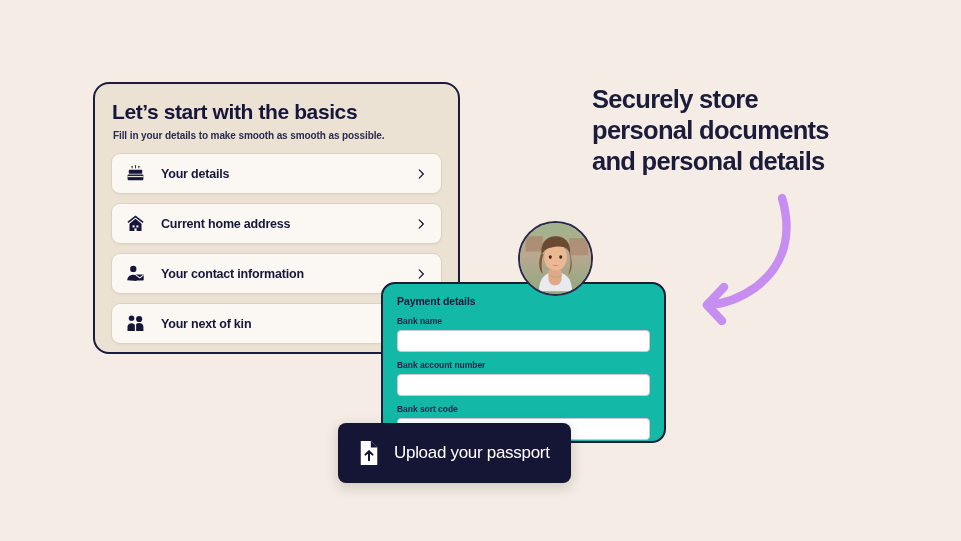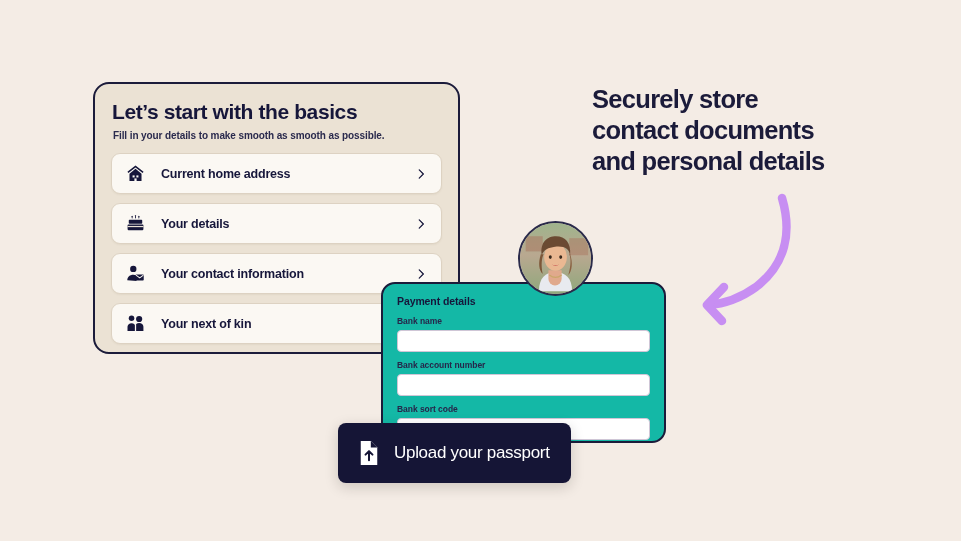--- a/index.html
+++ b/index.html
@@ -220,47 +220,47 @@
 
   <div class="basics-card">
     <div class="basics-title">Let’s start with the basics</div>
     <div class="basics-sub">Fill in your details to make smooth as smooth as possible.</div>
 
     <div class="rows">
 
       <div class="row">
         <span class="row-icon">
           <svg viewBox="0 0 24 24" width="19" height="19" fill="currentColor">
-            <path d="M12 1.8l10.2 8.1-1.2 1.6L12 4.4 3 11.5 1.8 9.9z"></path>
-            <path d="M12 6.1l7.6 6.1v9.3H4.4v-9.3z"></path>
-            <rect x="8.3" y="14.4" width="2.6" height="2.6" fill="#fbf8f3"></rect>
-            <rect x="13.1" y="14.4" width="2.6" height="2.6" fill="#fbf8f3"></rect>
-            <rect x="10.6" y="18.2" width="2.8" height="3.3" fill="#fbf8f3"></rect>
-          </svg>
-        </span>
-        <span class="row-label">Current home address</span>
-        <span class="row-chevron">
-          <svg viewBox="0 0 24 24" width="14" height="14" fill="none" stroke="currentColor" stroke-width="2.2" stroke-linecap="round" stroke-linejoin="round">
-              <polyline points="9 5 16 12 9 19"></polyline>
-            </svg>
-        </span>
-      </div>
-
-      <div class="row">
-        <span class="row-icon">
-          <svg viewBox="0 0 24 24" width="19" height="19" fill="currentColor">
             <rect x="7.2" y="2.2" width="1.1" height="3.4" rx="0.5"></rect>
             <rect x="11.45" y="1.4" width="1.1" height="4.2" rx="0.5"></rect>
             <rect x="15.7" y="2.2" width="1.1" height="3.4" rx="0.5"></rect>
             <path d="M4.4 7.3h15.2c.5 0 .9.4.9.9v3.1c0 .5-.4.9-.9.9H4.4c-.5 0-.9-.4-.9-.9V8.2c0-.5.4-.9.9-.9z"></path>
             <path d="M3 13.3h18c.6 0 1 .45 1 1v5.1c0 .6-.4 1-1 1H3c-.6 0-1-.4-1-1v-5.1c0-.55.4-1 1-1z"></path>
             <rect x="2" y="15.1" width="20" height="1.5" fill="#ebe2d4"></rect>
           </svg>
         </span>
         <span class="row-label">Your details</span>
+        <span class="row-chevron">
+          <svg viewBox="0 0 24 24" width="14" height="14" fill="none" stroke="currentColor" stroke-width="2.2" stroke-linecap="round" stroke-linejoin="round">
+              <polyline points="9 5 16 12 9 19"></polyline>
+            </svg>
+        </span>
+      </div>
+
+      <div class="row">
+        <span class="row-icon">
+          <svg viewBox="0 0 24 24" width="19" height="19" fill="currentColor">
+            <path d="M12 1.8l10.2 8.1-1.2 1.6L12 4.4 3 11.5 1.8 9.9z"></path>
+            <path d="M12 6.1l7.6 6.1v9.3H4.4v-9.3z"></path>
+            <rect x="8.3" y="14.4" width="2.6" height="2.6" fill="#fbf8f3"></rect>
+            <rect x="13.1" y="14.4" width="2.6" height="2.6" fill="#fbf8f3"></rect>
+            <rect x="10.6" y="18.2" width="2.8" height="3.3" fill="#fbf8f3"></rect>
+          </svg>
+        </span>
+        <span class="row-label">Current home address</span>
         <span class="row-chevron">
           <svg viewBox="0 0 24 24" width="14" height="14" fill="none" stroke="currentColor" stroke-width="2.2" stroke-linecap="round" stroke-linejoin="round">
               <polyline points="9 5 16 12 9 19"></polyline>
             </svg>
         </span>
       </div>
 
       <div class="row">
         <span class="row-icon">
           <svg viewBox="0 0 24 24" width="19" height="19" fill="currentColor">
@@ -294,21 +294,21 @@
               <polyline points="9 5 16 12 9 19"></polyline>
             </svg>
         </span>
       </div>
 
     </div>
   </div>
 
   <div class="headline">
     <span class="hl-line">Securely store</span>
-    <span class="hl-line">contact documents</span>
+    <span class="hl-line">personal documents</span>
     <span class="hl-line">and personal details</span>
   </div>
 
   <div class="arrow">
     <svg viewBox="0 0 110 135" width="110" height="135" fill="none">
       <path d="M88 6 C 98 40, 92 72, 62 95 C 44 108, 28 112, 14 113" stroke="#c78ef2" stroke-width="8.5" stroke-linecap="round"></path>
       <path d="M30 95 L 13 113 L 28 129" stroke="#c78ef2" stroke-width="8.5" stroke-linecap="round" stroke-linejoin="round"></path>
     </svg>
   </div>
 

